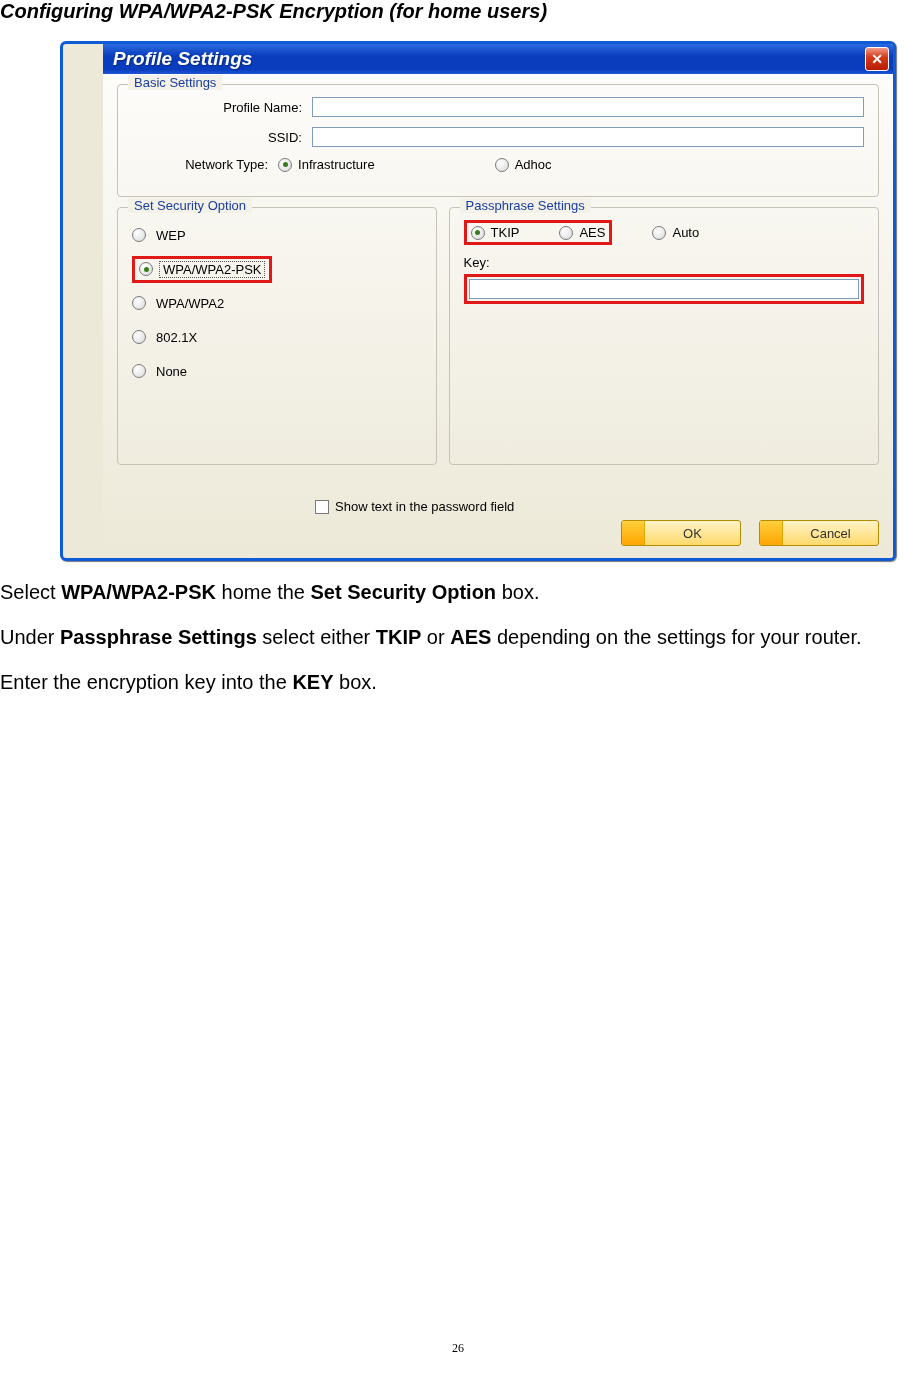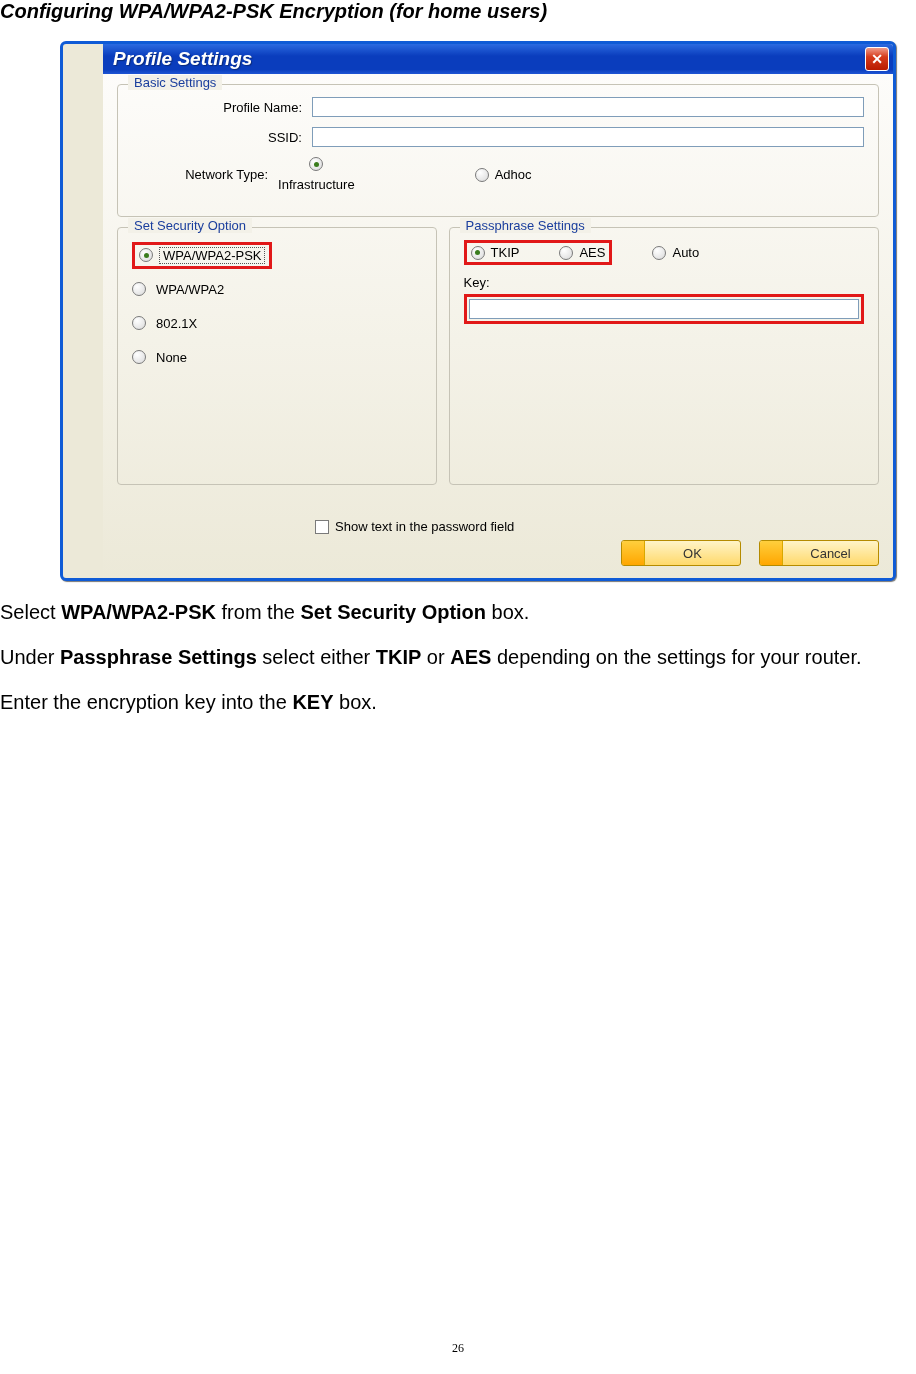--- a/index.html
+++ b/index.html
@@ -231,39 +231,43 @@
           <div class="form-label">Profile Name:</div>
           <input class="text-input" value="" style="">
         </div>
         <div class="form-row">
           <div class="form-label">SSID:</div>
           <input class="text-input" value="" style="">
         </div>
         <div class="form-row">
           <div class="form-label">Network Type:</div>
           <div class="radio-row">
-            <div class="radio-opt" style="margin-right:120px;flex-direction:column;">
+            <div class="radio-opt" style="margin-right:120px;">
               <span class="radio-circle">
                   <span class="radio-dot"></span>
                 </span>
               <span>Infrastructure</span>
             </div>
             <div class="radio-opt">
               <span class="radio-circle"></span>
               <span>Adhoc</span>
             </div>
           </div>
         </div>
       </div>
 
       <div class="panels-row">
 
         <div class="fieldset panel-left" style="min-height:230px;">
           <div class="fieldset-legend">Set Security Option</div>
 
+          <div class="sec-opt">
+            <span class="radio-circle"></span>
+            <span class="sec-opt-label">WEP</span>
+          </div>
 
           <div class="sec-opt">
             <span class="red-box">
               <span class="radio-circle">
                   <span class="radio-dot"></span>
                 </span>
               <span style="width:6px;"></span>
               <span class="sec-opt-label dotted-focus">WPA/WPA2-PSK</span>
             </span>
           </div>
@@ -326,21 +330,21 @@
         <div class="btn">
           <div class="btn-accent"></div>
           <div class="btn-label">Cancel</div>
         </div>
       </div>
 
     </div>
   </div>
 
   <div class="doc-text">
-    <span>Select </span><b>WPA/WPA2-PSK</b><span> from the </span><b>Set Security Option</b><span> box.</span>
+    <span>Select </span><b>WPA/WPA2-PSK</b><span> home the </span><b>Set Security Option</b><span> box.</span>
   </div>
   <div class="doc-text">
     <span>Under </span><b>Passphrase Settings</b><span> select either </span><b>TKIP</b><span> or </span><b>AES</b><span> depending on the settings for your router.</span>
   </div>
   <div class="doc-text">
     <span>Enter the encryption key into the </span><b>KEY</b><span> box.</span>
   </div>
 
   <div class="page-num">26</div>
 </div>

